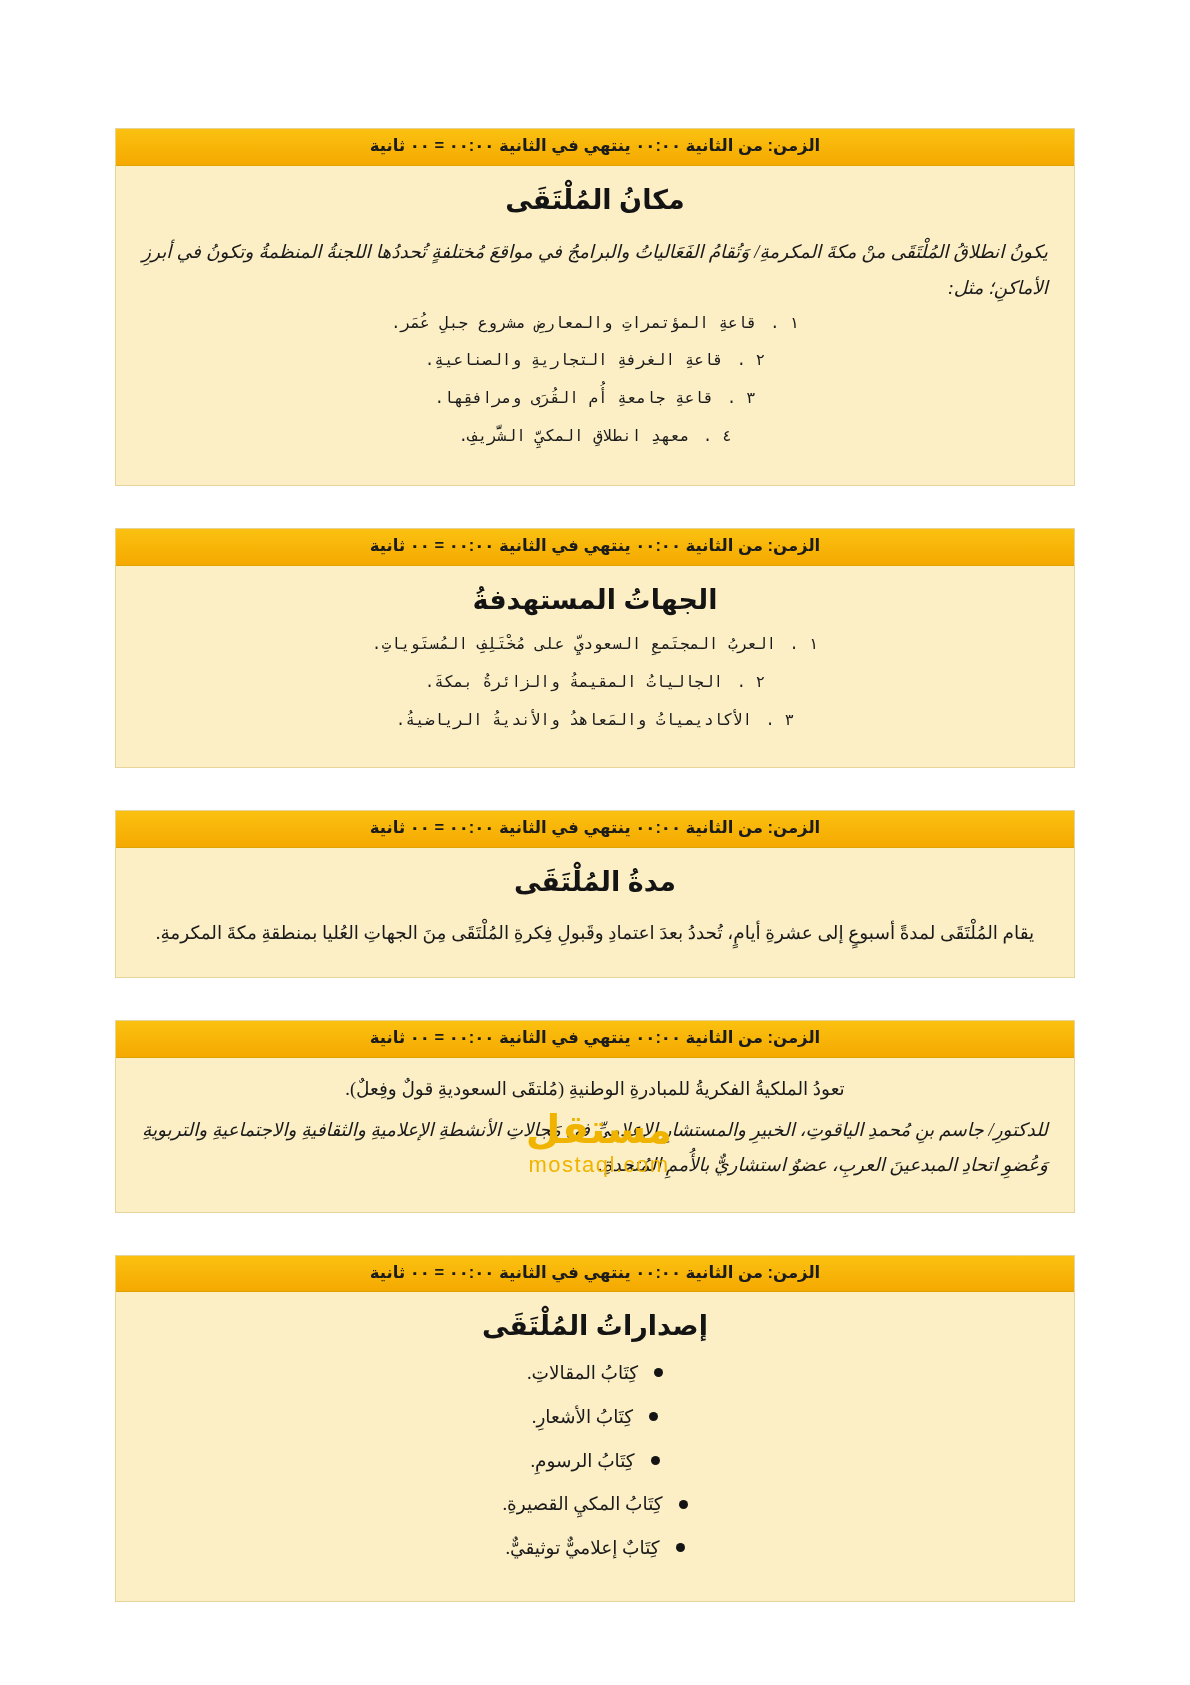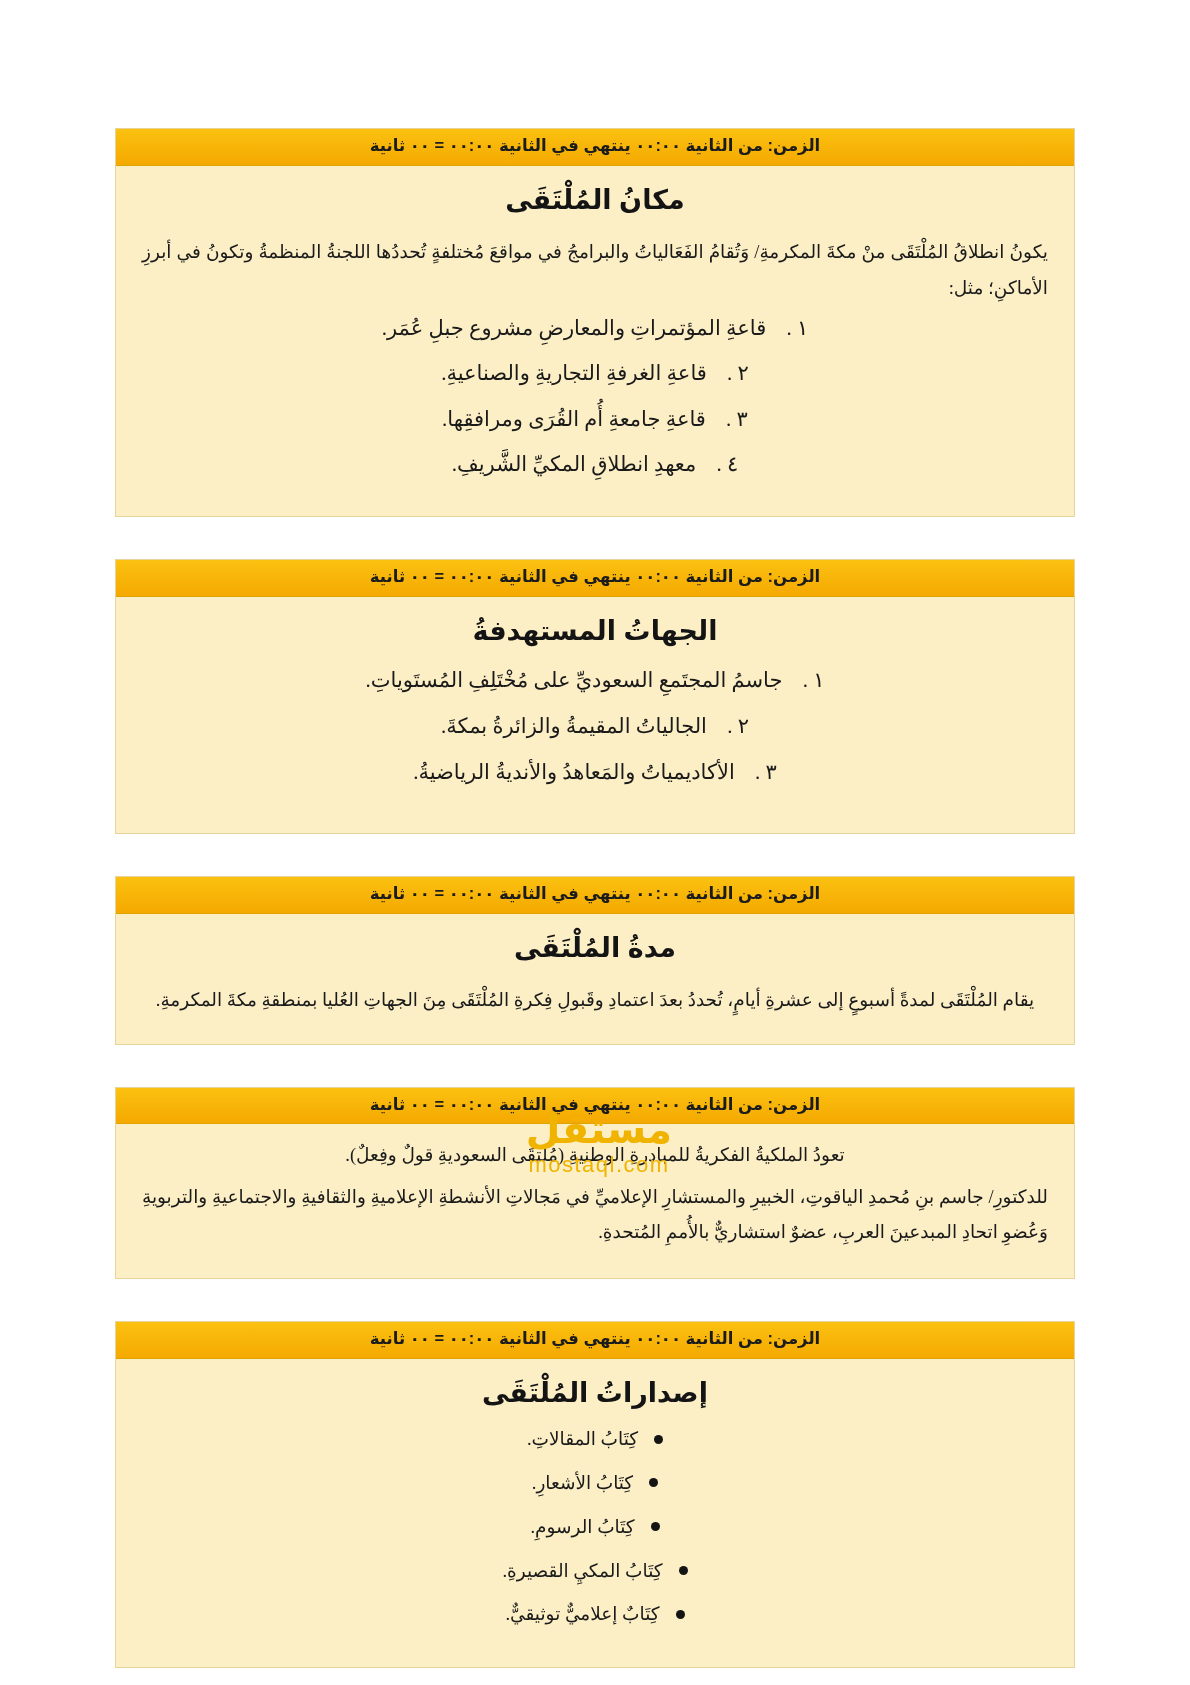--- a/index.html
+++ b/index.html
@@ -66,39 +66,41 @@
     font-size: 18.5px;
     line-height: 1.95;
     text-align: justify;
     text-align-last: center;
     margin: 0 0 6px 0;
     color: #1a1a1a;
   }
   .para.justify-block {
     text-align: justify;
     text-align-last: right;
+    font-style: italic;
   }
   .para.center-last {
     text-align: justify;
     text-align-last: center;
   }
 
   
   ol.num-list {
     list-style: none;
     margin: 6px 0 0 0;
     padding: 0;
   }
   ol.num-list > li {
-    font-size: 21px;
+    font-size: 16px;
     line-height: 1.55;
     margin: 0 0 13px 0;
     padding: 0;
     text-align: center;
     white-space: nowrap;
+    font-family: Liberation Mono, monospace;
   }
   ol.num-list > li .marker {
     display: inline-block;
     min-width: 30px;
     text-align: right;
     margin-left: 12px;
   }
 
   ul.bullet-list {
     list-style: none;
@@ -117,21 +119,21 @@
     width: 9px;
     height: 9px;
     background: #141414;
     border-radius: 50%;
     vertical-align: middle;
     margin: 0 0 4px 16px;
   }
 
   
   .sec-places .section-body { padding-bottom: 22px; }
-  .sec-targets .section-body { padding-bottom: 32px; }
+  .sec-targets .section-body { padding-bottom: 20px; }
   .sec-duration .section-body { padding-bottom: 20px; }
   .sec-ip .section-body { padding-bottom: 22px; }
   .sec-pubs .section-body { padding-bottom: 22px; }
 
   .sec-ip .para { line-height: 1.9; }
 
   
   .watermark {
     position: absolute;
     left: 8px;
@@ -182,21 +184,21 @@
       </ol>
     </div>
   </section>
 
   <section class="section sec-targets">
     <div class="time-bar">الزمن: من الثانية ٠٠:٠٠ ينتهي في الثانية ٠٠:٠٠ = ٠٠ ثانية</div>
     <div class="section-body">
       <h2 class="section-title">الجهاتُ المستهدفةُ</h2>
       <ol class="num-list">
         <li>
-          <span class="marker">١ .</span><span>جاسمُ المجتَمعِ السعوديِّ على مُخْتَلِفِ المُستَوياتِ.</span>
+          <span class="marker">١ .</span><span>العربُ المجتَمعِ السعوديِّ على مُخْتَلِفِ المُستَوياتِ.</span>
         </li>
         <li>
           <span class="marker">٢ .</span><span>الجالياتُ المقيمةُ والزائرةُ بمكةَ.</span>
         </li>
         <li>
           <span class="marker">٣ .</span><span>الأكاديمياتُ والمَعاهدُ والأنديةُ الرياضيةُ.</span>
         </li>
       </ol>
     </div>
   </section>

